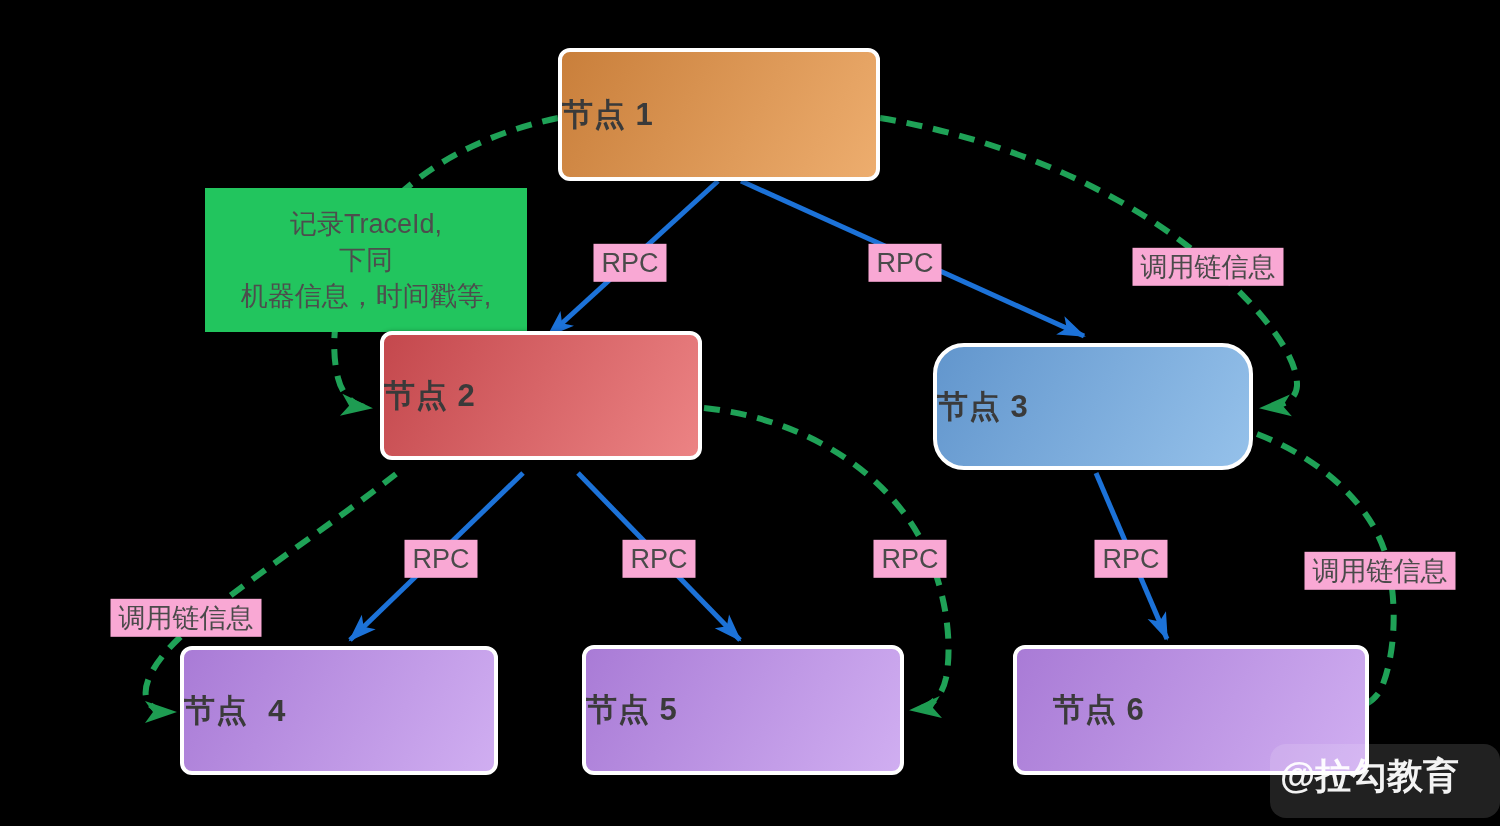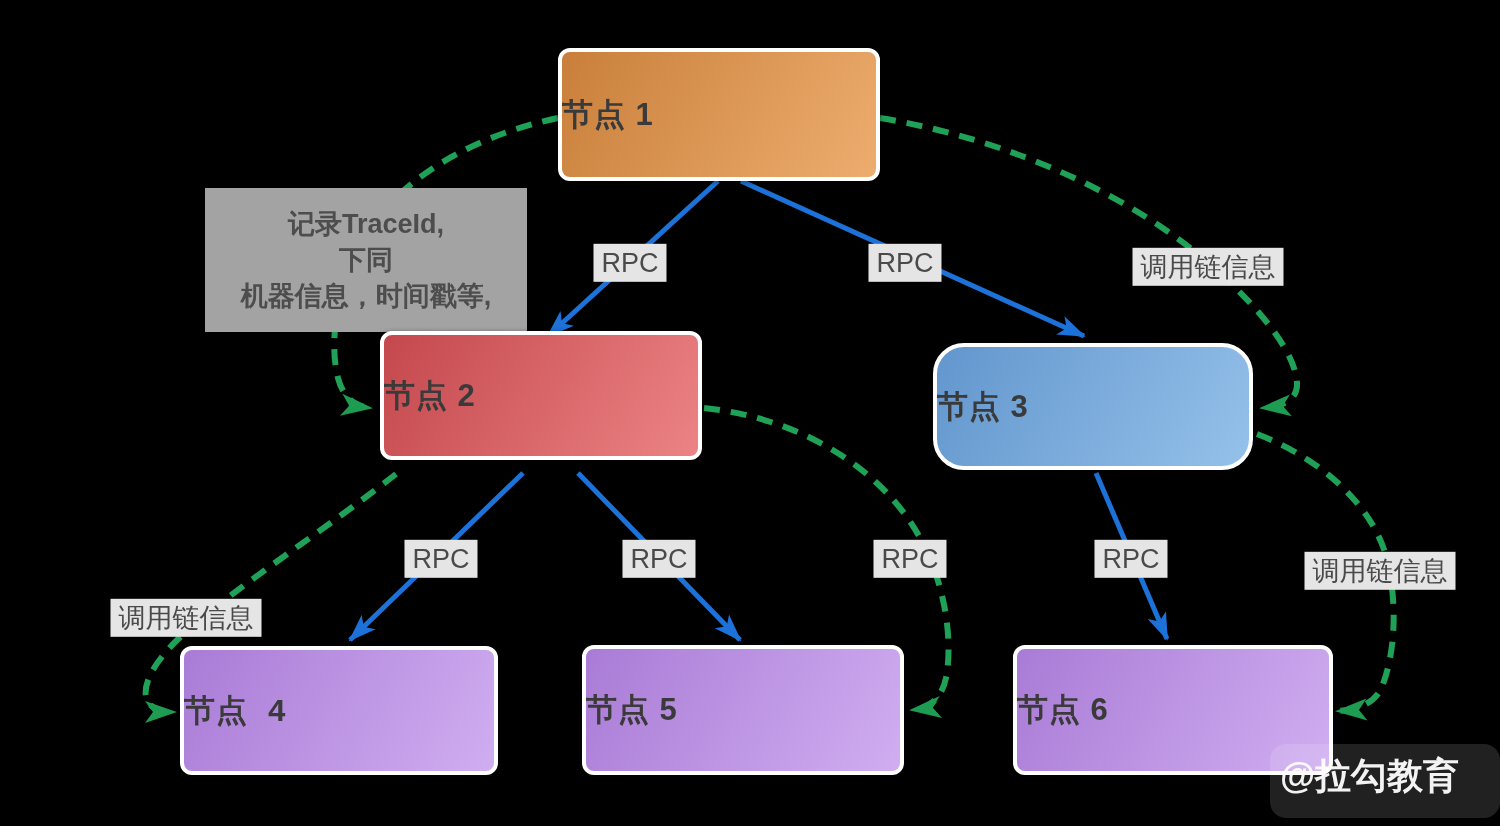--- a/index.html
+++ b/index.html
@@ -3,40 +3,40 @@
 <meta charset="utf-8">
 <style>
   html,body{margin:0;padding:0;background:#000;}
   #stage{
     position:relative;width:1500px;height:826px;background:#000;overflow:hidden;
     font-family:"Liberation Sans","DejaVu Sans",sans-serif;
   }
   #wires{position:absolute;left:0;top:0;z-index:1;}
   .chip{
     position:absolute;z-index:2;transform:translate(-50%,-50%);
-    background:#e5e5e5;color:#4a4a4a;font-size:27px;line-height:1.2;
+    background:#f9a8d4;color:#4a4a4a;font-size:27px;line-height:1.2;
     padding:3px 8px;white-space:nowrap;
   }
   .note{
     position:absolute;z-index:2;left:205px;top:188px;width:322px;height:144px;
-    background:#a3a3a3;color:#4d4d4d;font-size:27px;line-height:36px;
-    display:flex;flex-direction:column;justify-content:center;text-align:center;font-weight:bold;
+    background:#22c55e;color:#4d4d4d;font-size:27px;line-height:36px;
+    display:flex;flex-direction:column;justify-content:center;text-align:center;
   }
   .node{
     position:absolute;z-index:3;border:4px solid #fff;border-radius:12px;
     display:flex;align-items:center;justify-content:flex-start;
     color:#3a3a3a;font-size:31px;font-weight:bold;letter-spacing:1px;
     box-shadow:0 1px 5px rgba(0,0,0,0.45);
   }
   .node-1{left:558px;top:48px;width:314px;height:125px;background:linear-gradient(120deg,#c97f3b,#edad6e);}
   .node-2{left:380px;top:331px;width:314px;height:121px;background:linear-gradient(120deg,#c4484d,#ec8384);}
   .node-3{left:933px;top:343px;width:312px;height:119px;background:linear-gradient(120deg,#6296cd,#95c1ea);border-radius:31px;}
   .node-4{left:180px;top:646px;width:310px;height:121px;background:linear-gradient(120deg,#a97bd6,#d0aef1);font-family:Liberation Mono, monospace;}
   .node-5{left:582px;top:645px;width:314px;height:122px;background:linear-gradient(120deg,#a97bd6,#d0aef1);}
-  .node-6{left:1013px;top:645px;width:312px;height:122px;background:linear-gradient(120deg,#a97bd6,#d0aef1);}
+  .node-6{left:1013px;top:645px;width:312px;height:122px;background:linear-gradient(120deg,#a97bd6,#d0aef1);padding-left:36px;}
   .wm-chip{
     position:absolute;z-index:4;left:1270px;top:744px;width:230px;height:74px;
     background:rgba(255,255,255,0.13);border-radius:16px;
   }
   .wm-text{
     position:absolute;z-index:5;left:1280px;top:752px;width:180px;
     color:rgba(255,255,255,0.95);font-size:36px;font-weight:bold;
     white-space:nowrap;
   }
   .chip-rpc1{left:630px;top:263px;}

